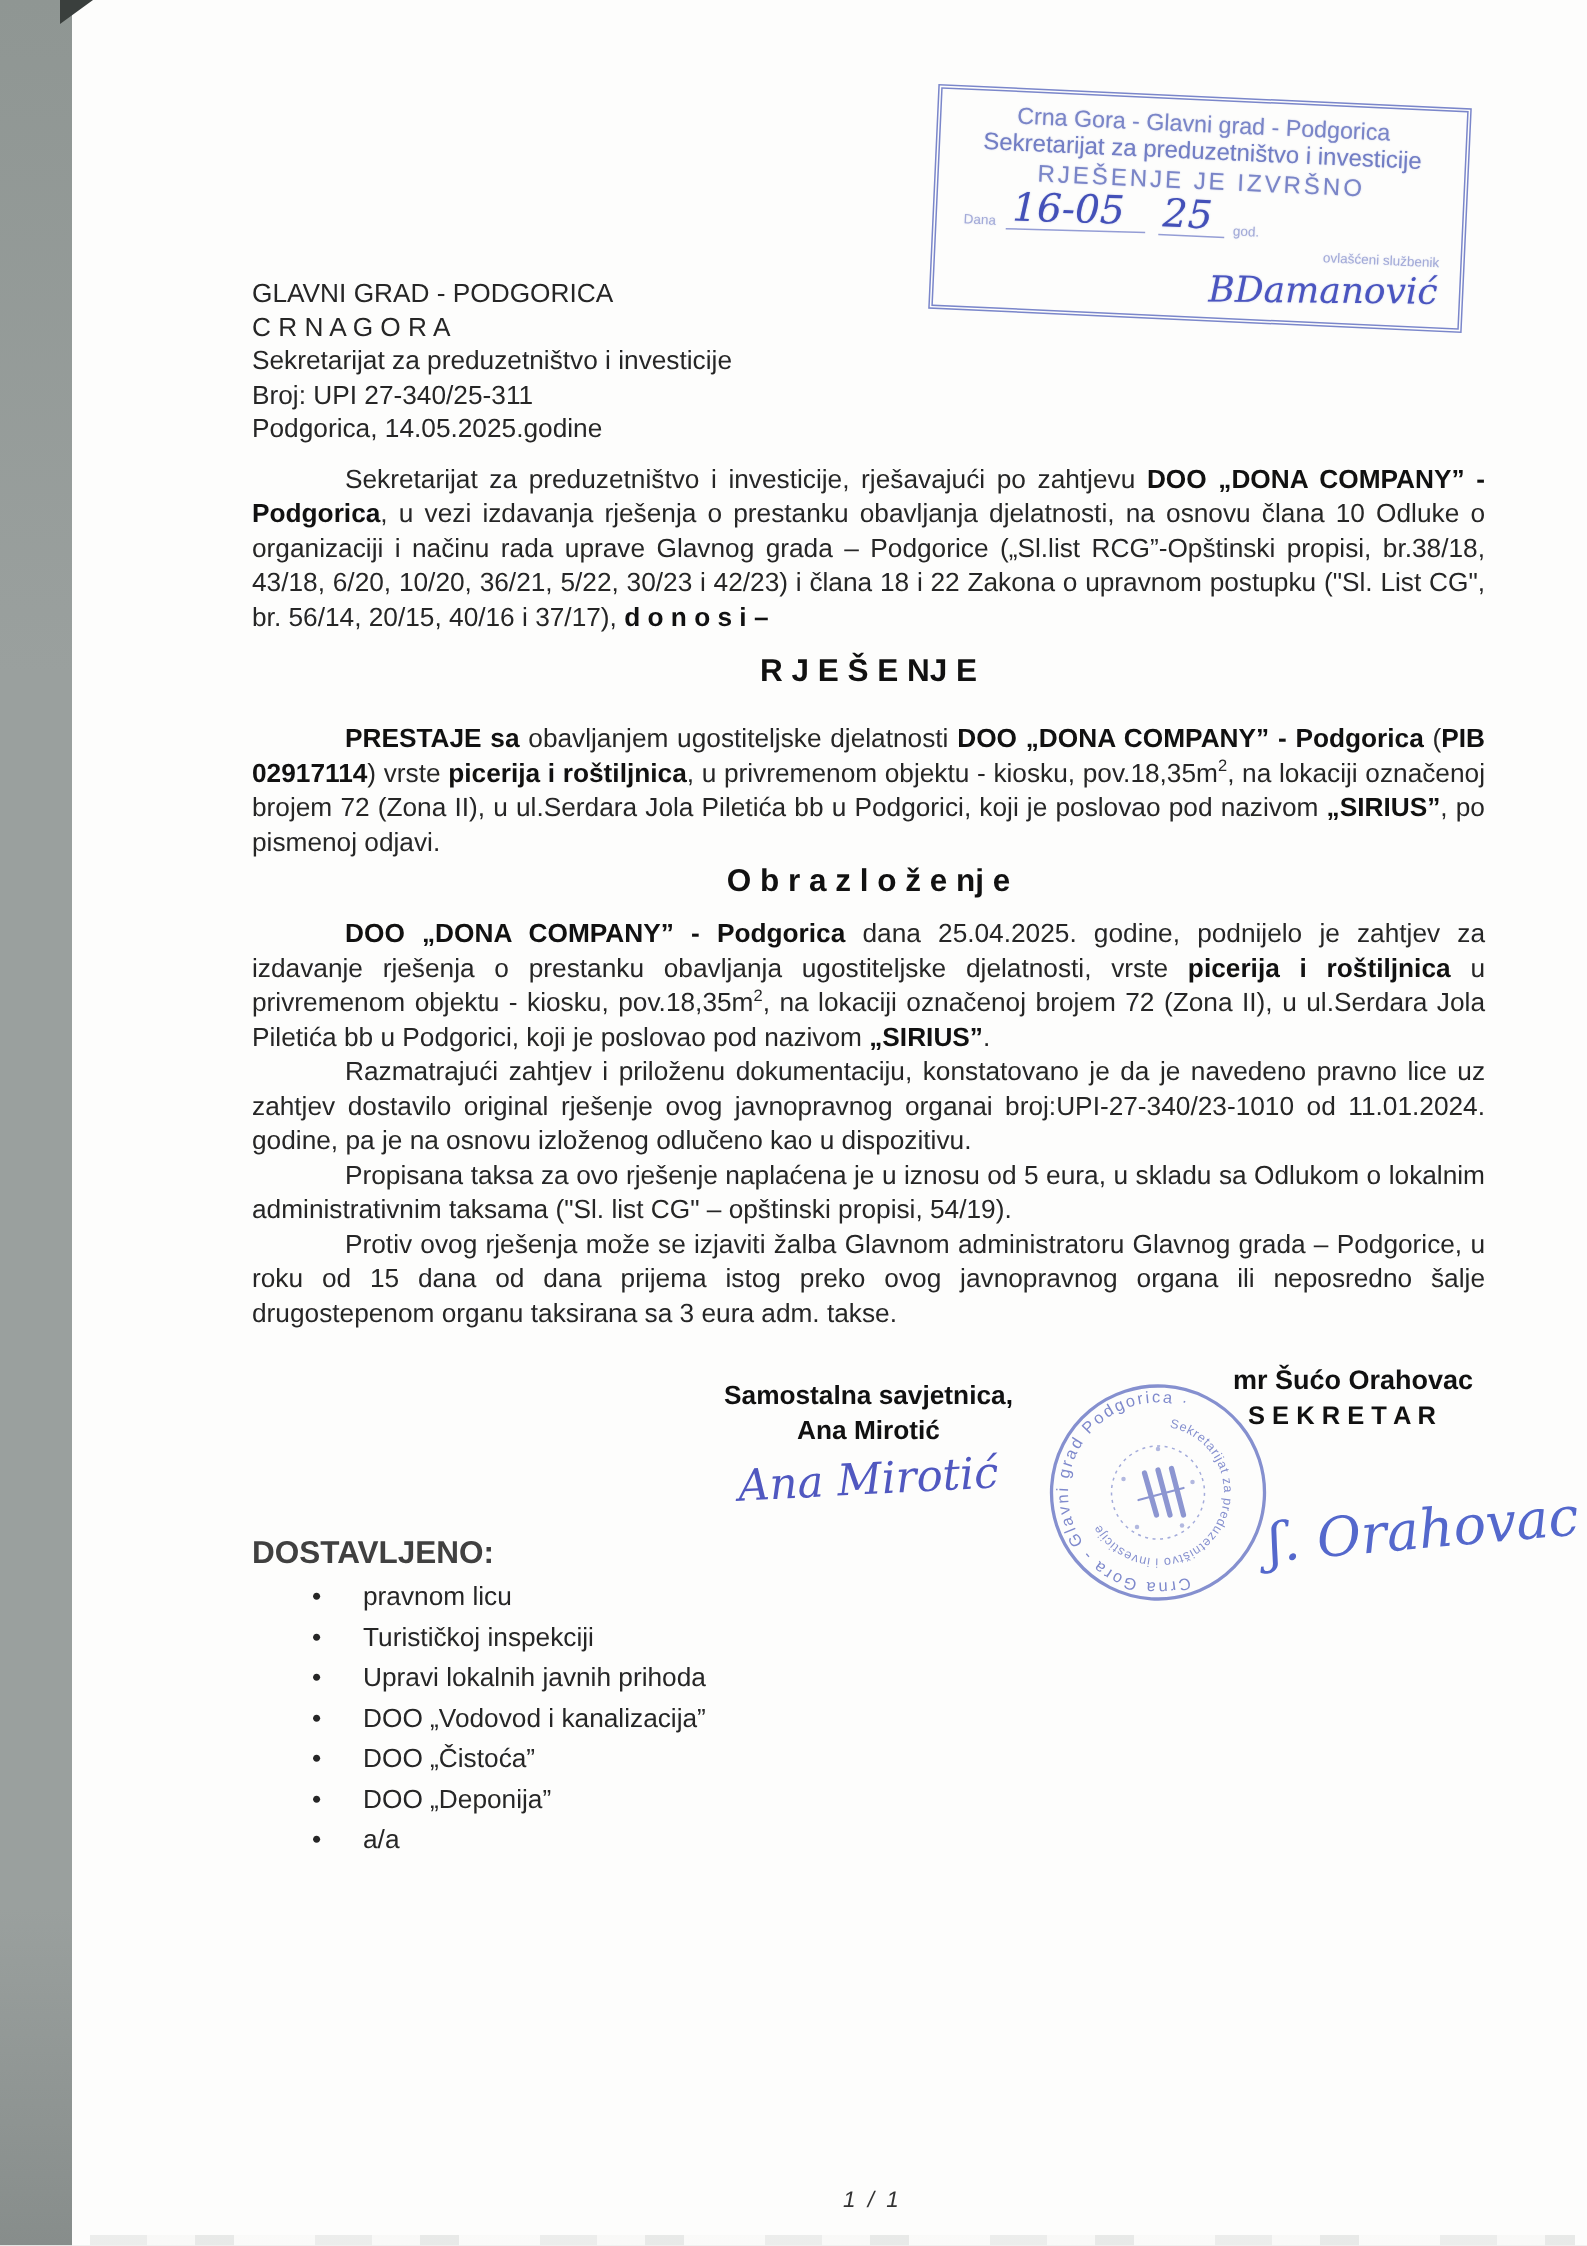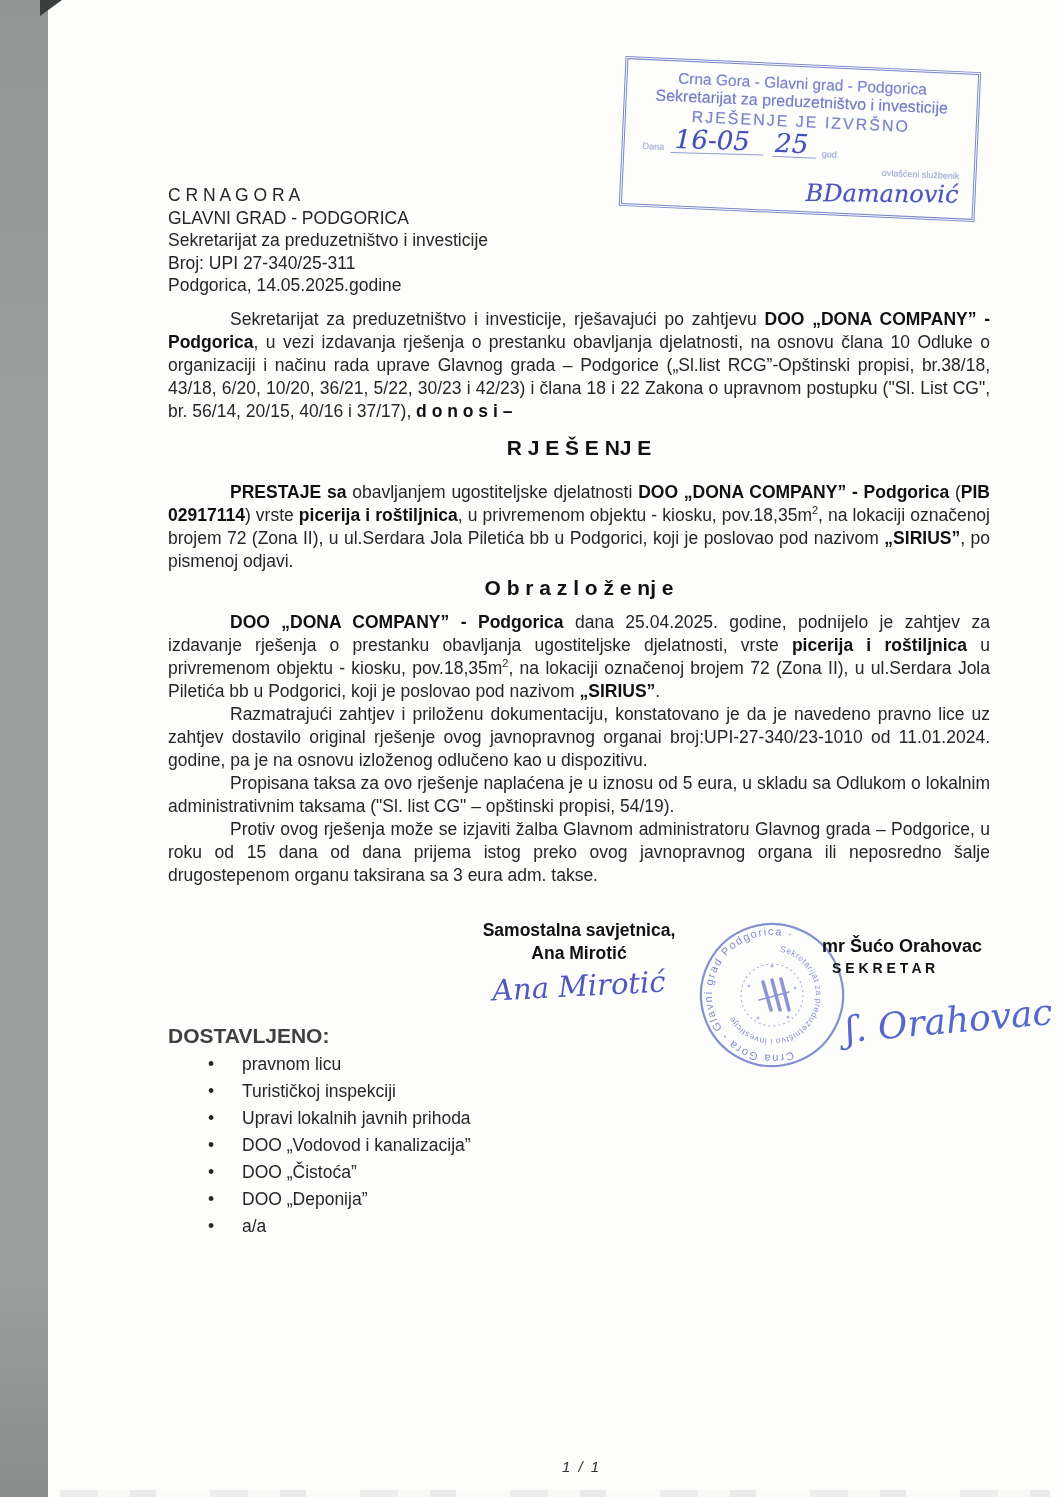--- a/index.html
+++ b/index.html
@@ -44,23 +44,23 @@
   .sig-left{margin-top:32px;text-align:center;}
   .sig-left .role,.sig-left .name{font-weight:bold;font-size:17.5px;line-height:23px;color:#111;}
   .sig-left .hand{font-size:29px;transform:rotate(-3deg);display:inline-block;margin-top:4px;color:#5058c0;}
   
   .delivered{margin-top:20px;}
   .delivered .title{font-weight:bold;font-size:21px;line-height:26px;color:#404040;}
   .delivered ul{list-style:none;margin:2px 0 0 0;padding:0;}
   .delivered li{display:flex;line-height:27px;font-size:17.5px;}
   .delivered .dot{width:34px;padding-left:40px;}
   
-  .sekretar{position:absolute;left:822px;top:936px;width:220px;}
+  .sekretar{position:absolute;left:822px;top:910px;width:220px;}
   .sekretar .name{font-weight:bold;font-size:18px;color:#111;white-space:nowrap;}
-  .sekretar .title{font-weight:bold;font-size:14px;color:#111;margin:3px 0 0 10px;white-space:nowrap;}
+  .sekretar .title{font-weight:bold;font-size:17px;color:#111;margin:3px 0 0 10px;white-space:nowrap;}
   .sig-right{position:absolute;left:845px;top:1000px;font-size:36px;color:#5468cc;
              transform:rotate(-5deg);white-space:nowrap;}
   .sig-right::before{content:"ʃ. ";}
   .round-stamp{position:absolute;left:693px;top:916px;opacity:.85;}
   
   .footer{position:absolute;left:562px;top:1458px;font-size:15px;font-style:italic;
           letter-spacing:2px;color:#333;}
 </style>
 </head>
 <body>
@@ -82,22 +82,22 @@
       <span class="es-small">god.</span>
     </div>
     <div class="es-officer">
       <span class="es-small">ovlašćeni službenik</span><br>
       <span class="hand es-sig">BDamanović</span>
     </div>
   </div>
 
   <div class="content">
     <div class="hdr">
+      <div>GLAVNI  GRAD - PODGORICA</div>
       <div>C R N A   G O R A</div>
-      <div>GLAVNI  GRAD - PODGORICA</div>
       <div>Sekretarijat za preduzetništvo i investicije</div>
       <div>Broj: UPI 27-340/25-311</div>
       <div>Podgorica, 14.05.2025.godine</div>
     </div>
 
     <p class="body intro"><span>Sekretarijat za preduzetništvo i investicije, rješavajući po zahtjevu </span><span class="b">DOO „DONA COMPANY” - Podgorica</span><span>, u vezi izdavanja rješenja o prestanku obavljanja djelatnosti, na osnovu člana 10 Odluke o organizaciji i načinu rada uprave Glavnog grada – Podgorice („Sl.list RCG”-Opštinski propisi, br.38/18, 43/18, 6/20, 10/20, 36/21, 5/22, 30/23 i 42/23) i člana 18 i 22 Zakona o upravnom postupku ("Sl. List CG", br. 56/14, 20/15, 40/16 i 37/17), </span><span class="b">d o n o s i –</span></p>
 
     <div class="h-center h-decision">R J E Š E NJ E</div>
 
     <p class="body"><span class="b">PRESTAJE sa</span><span> obavljanjem ugostiteljske djelatnosti </span><span class="b">DOO „DONA COMPANY” - Podgorica</span><span> (</span><span class="b">PIB 02917114</span><span>) vrste </span><span class="b">picerija i roštiljnica</span><span>, u privremenom objektu - kiosku, pov.18,35m</span><sup>2</sup><span>, na lokaciji označenoj brojem 72 (Zona II), u ul.Serdara Jola Piletića bb u Podgorici, koji je poslovao pod nazivom </span><span class="b">„SIRIUS”</span><span>, po pismenoj odjavi.</span></p>

